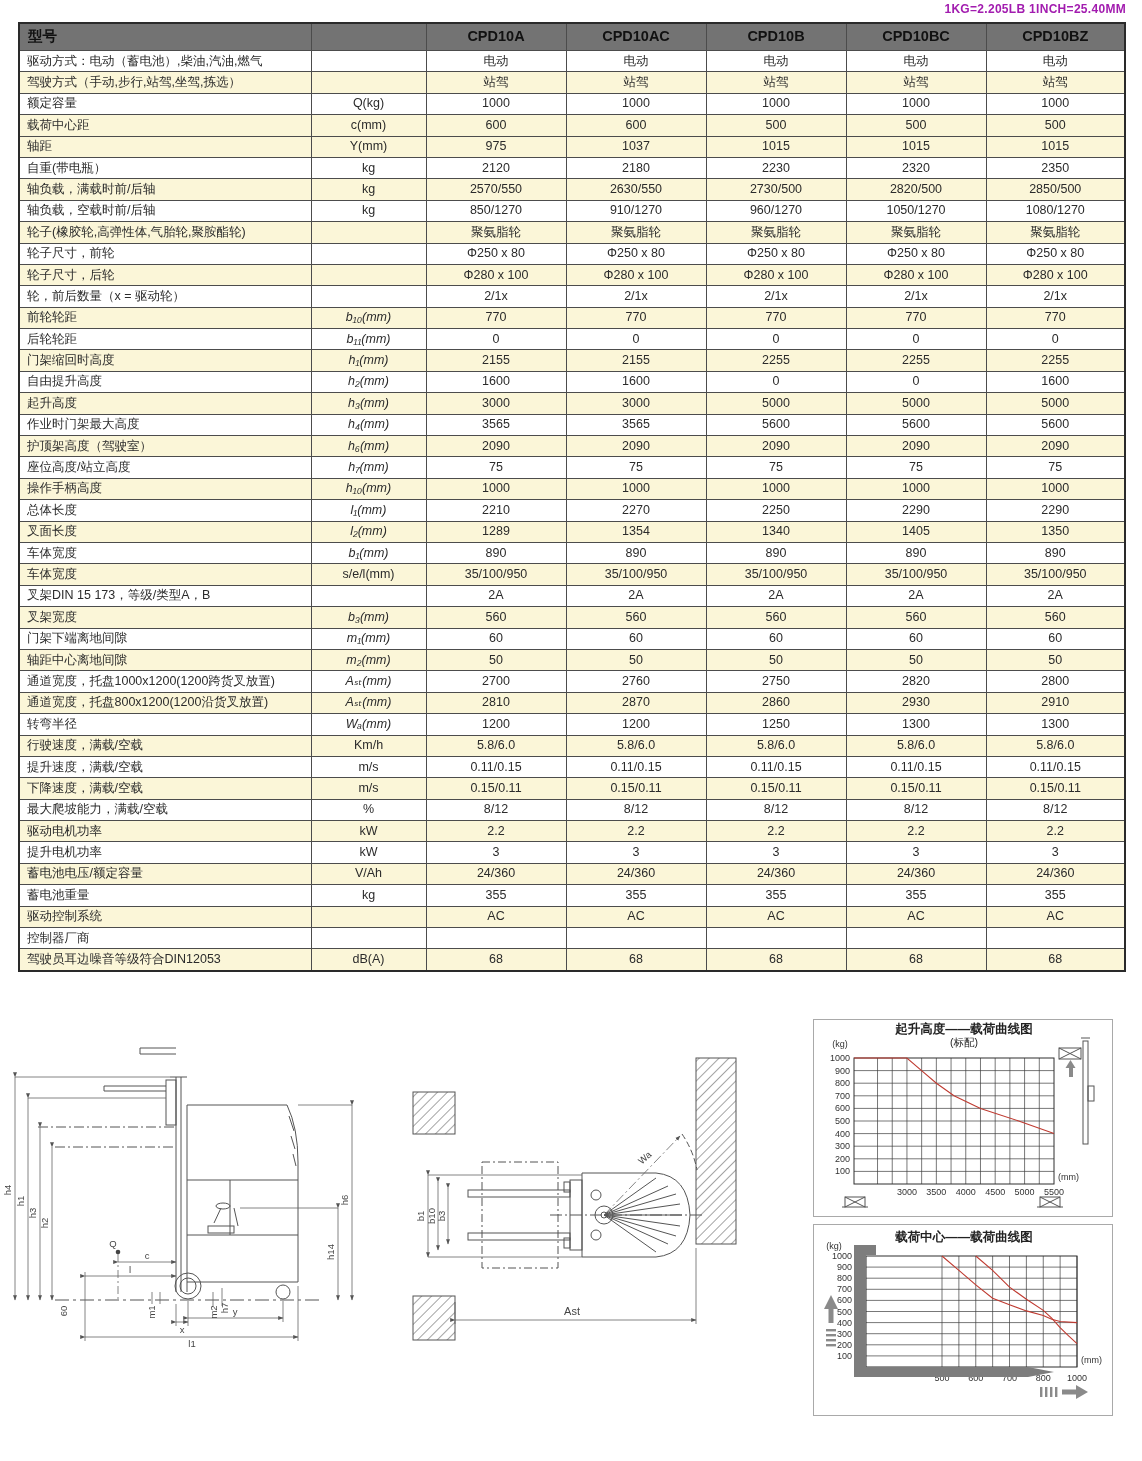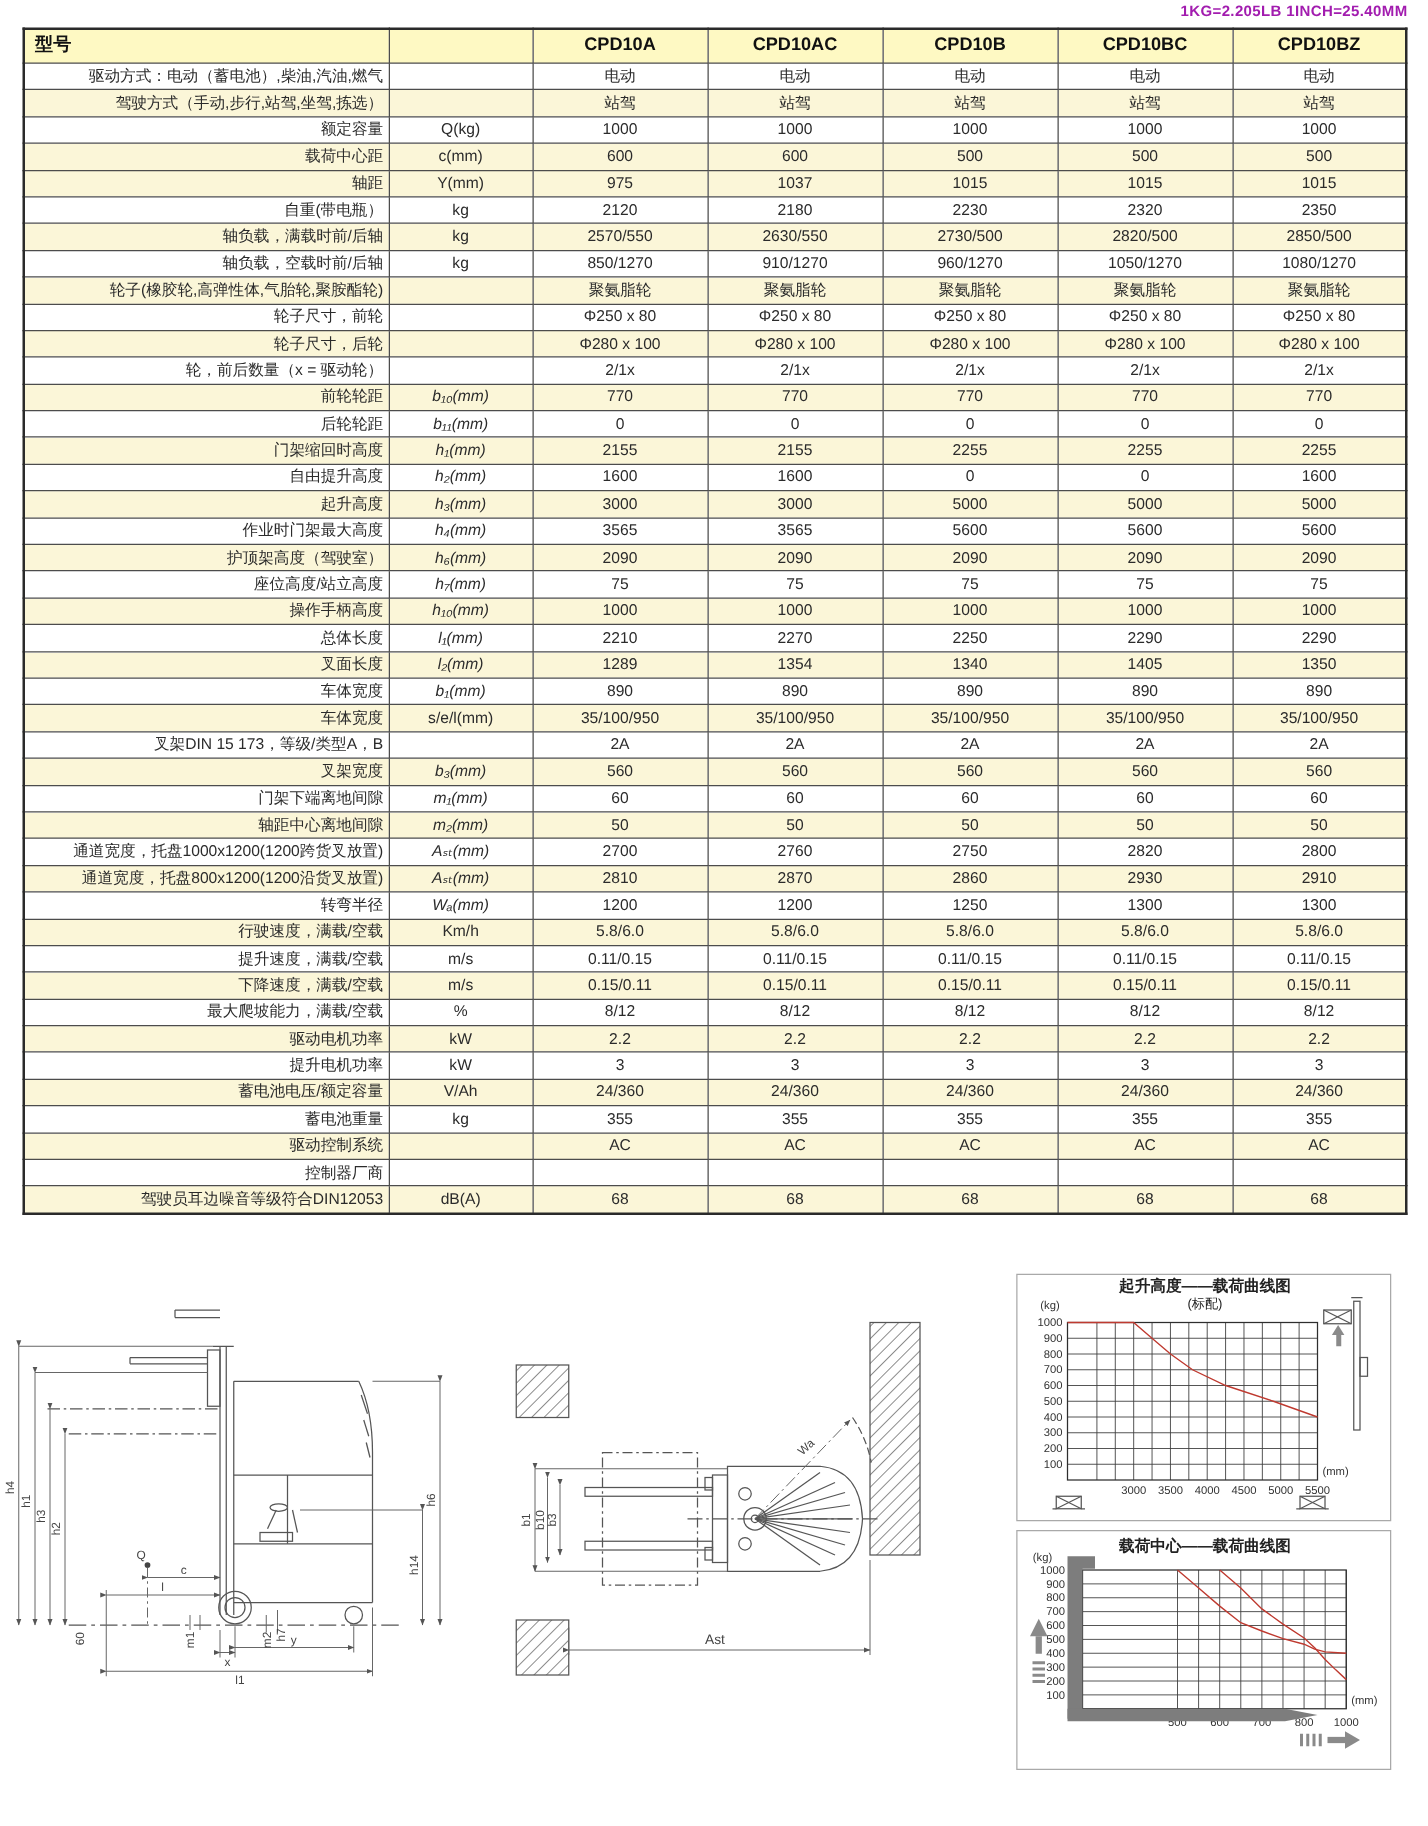--- a/index.html
+++ b/index.html
@@ -3,23 +3,23 @@
 <meta charset="utf-8">
 <style>
   html,body{margin:0;padding:0}
   body{width:1142px;height:1461px;position:relative;background:#fff;
        font-family:"Liberation Sans","DejaVu Sans",sans-serif;color:#222;overflow:hidden}
   .conv{position:absolute;top:2px;right:16px;font-size:12px;font-weight:bold;color:#a21caf;letter-spacing:.3px}
   table.spec{position:absolute;left:18px;top:22px;width:1106px;border-collapse:collapse;
              table-layout:fixed;font-size:12.5px;border:2px solid #2a2a2a}
   .spec th,.spec td{border:1px solid #4c4c4c;padding:0 4px;height:20.4px;line-height:1.05;
              text-align:center;overflow:hidden;white-space:nowrap;color:#2b2b2b}
-  .spec thead th{background:#fef9c3;font-weight:bold;font-size:14.5px;height:26px;color:#111}
+  .spec thead th{background:#737373;font-weight:bold;font-size:14.5px;height:26px;color:#111}
   .spec thead th.model-label{text-align:left;padding-left:8px}
-  .spec td.lbl{text-align:right;padding-left:7px}
+  .spec td.lbl{text-align:left;padding-left:7px}
   .spec tr.alt td{background:#FBF6D8}
   .unit-it{font-style:italic}
   .chart-box{position:absolute;border:1px solid #a9a9a9;background:#fff}
   .diagram{position:absolute}
   svg text{font-family:"Liberation Sans","DejaVu Sans",sans-serif;fill:#333}
   .tick{font-size:9px}
   .axisunit{font-size:9px}
   .ctitle{font-size:12.5px;font-weight:bold;fill:#222}
   .csub{font-size:10.5px;fill:#222}
   .dimtxt{font-size:9.5px;fill:#444}

